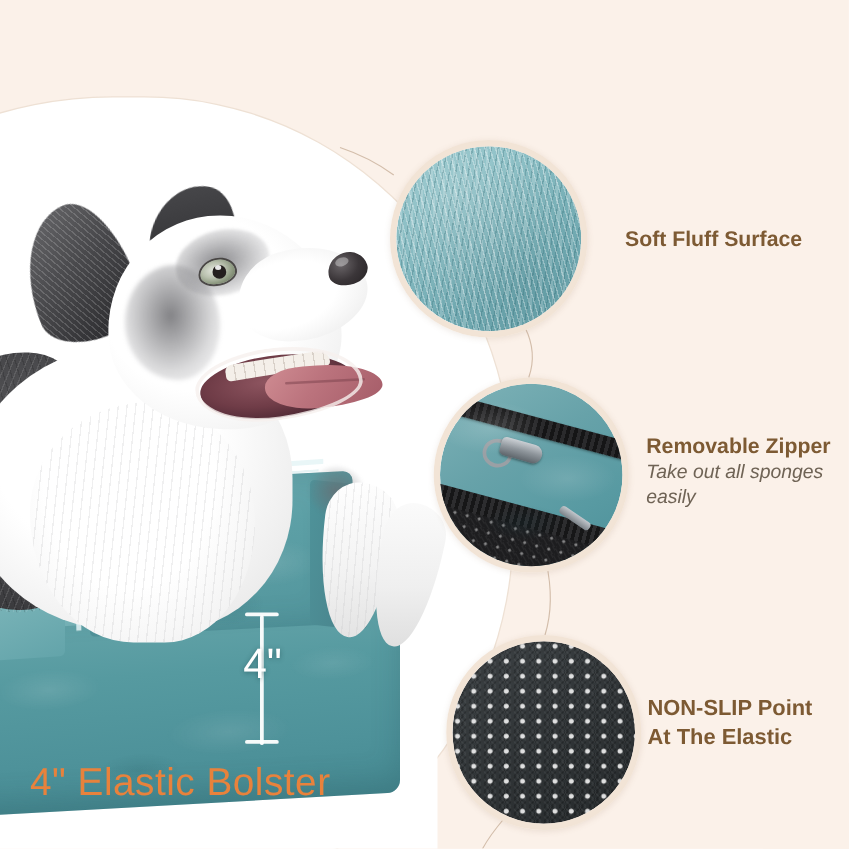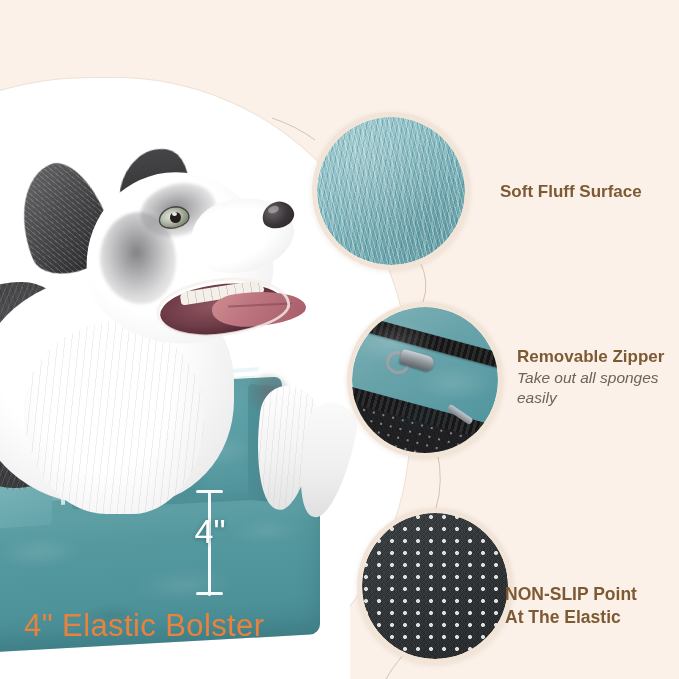--- a/index.html
+++ b/index.html
@@ -398,21 +398,21 @@
     color:#7d5a33;white-space:nowrap;
   }
   .lab .h.big{font-size:17.5px;}
   .lab .s{
     font-family:"Liberation Sans","DejaVu Sans",sans-serif;
     font-weight:normal;font-size:15.5px;line-height:20px;
     color:#6f6355;max-width:170px;font-style:italic;
   }
   .lab1{left:476px;top:180px;margin-left:24px;}
   .lab2{left:517px;top:345px;}
-  .lab3{left:505px;top:555px;margin-top:28px;}
+  .lab3{left:518px;top:555px;}
 
   
   .caption{
     position:absolute;left:24px;top:608px;z-index:36;
     font-family:"Liberation Sans","DejaVu Sans",sans-serif;
     font-size:31px;line-height:36px;font-weight:300;
     color:#e8823c;letter-spacing:.4px;white-space:nowrap;
   }
 </style>
 </head>

